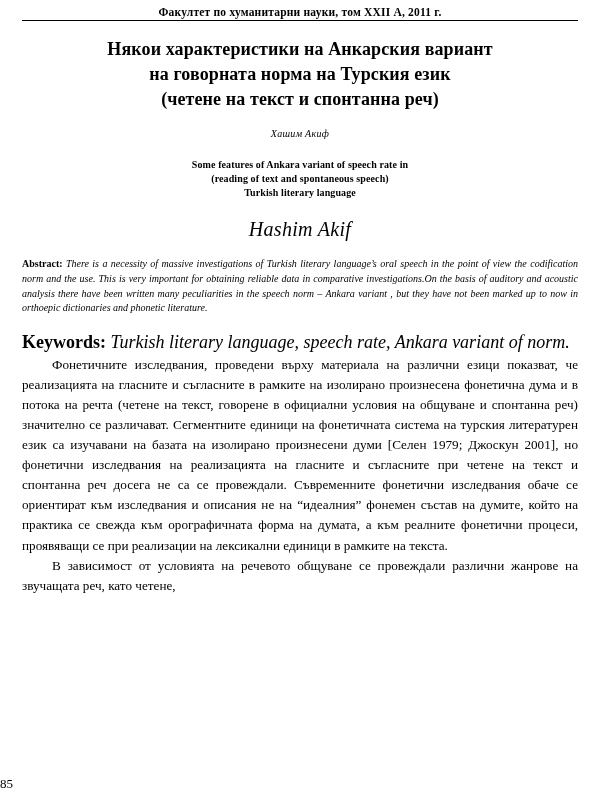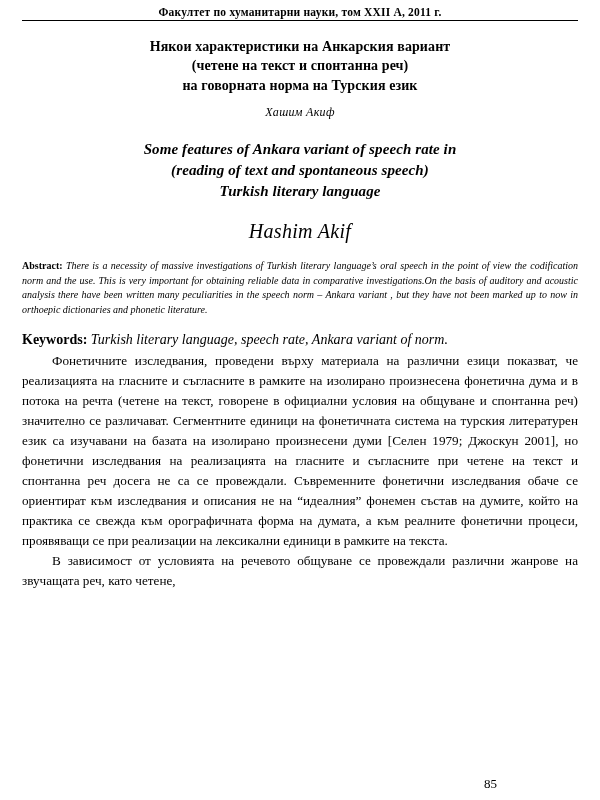--- a/index.html
+++ b/index.html
@@ -30,58 +30,57 @@
     padding-bottom: 2px;
     border-bottom: 1.6px solid #000;
     margin: 0 0 0 0;
   }
   .title-block {
     text-align: center;
     margin-top: 16px;
   }
   .title-bg {
     font-weight: bold;
-    font-size: 14px;
+    font-size: 18px;
     line-height: 1.38;
     letter-spacing: 0.1px;
   }
   .author-bg {
     font-style: italic;
-    font-size: 12px;
-    margin-top: 10px;
+    font-size: 10px;
+    margin-top: 17px;
     letter-spacing: 0.3px;
   }
   .title-en {
     font-weight: bold;
-    font-size: 15px;
+    font-size: 10px;
     line-height: 1.4;
     margin-top: 19px;
     letter-spacing: 0.1px;
-    font-style: italic;
   }
   .author-en {
     font-style: italic;
     font-size: 20px;
     margin-top: 18px;
     letter-spacing: 0.3px;
   }
   .abstract {
     margin-top: 16px;
     font-size: 10px;
     line-height: 1.46;
     text-align: justify;
     font-style: italic;
   }
   .abstract .lbl {
     font-style: normal;
     font-weight: bold;
   }
   .keywords {
     margin-top: 13px;
-    font-size: 14px;
+    font-size: 18px;
     line-height: 1.45;
     text-align: justify;
     font-style: italic;
   }
   .keywords .lbl {
     font-style: normal;
     font-weight: bold;
   }
   .body-text {
     font-size: 13.2px;
@@ -90,36 +89,36 @@
   }
   .body-text p {
     margin: 0;
     text-indent: 30px;
   }
   .folio {
     position: absolute;
     bottom: 8px;
     left: 0;
     width: 497px;
-    text-align: right;
+    text-align: left;
     font-size: 13px;
   }
 </style>
 </head>
 <body>
 
 <div class="page">
 
   <div class="running-head">Факултет по хуманитарни науки, том XXII А, 2011 г.</div>
 
   <div class="title-block">
     <div class="title-bg">
       <div>Някои характеристики на Анкарския вариант</div>
+      <div>на говорната норма на Турския език</div>
       <div>(четене на текст и спонтанна реч)</div>
-      <div>на говорната норма на Турския език</div>
     </div>
     <div class="author-bg">Хашим Акиф</div>
     <div class="title-en">
       <div>Some features of Ankara variant of speech rate in</div>
       <div>(reading of text and spontaneous speech)</div>
       <div>Turkish literary language</div>
     </div>
     <div class="author-en">Hashim Akif</div>
   </div>
 

